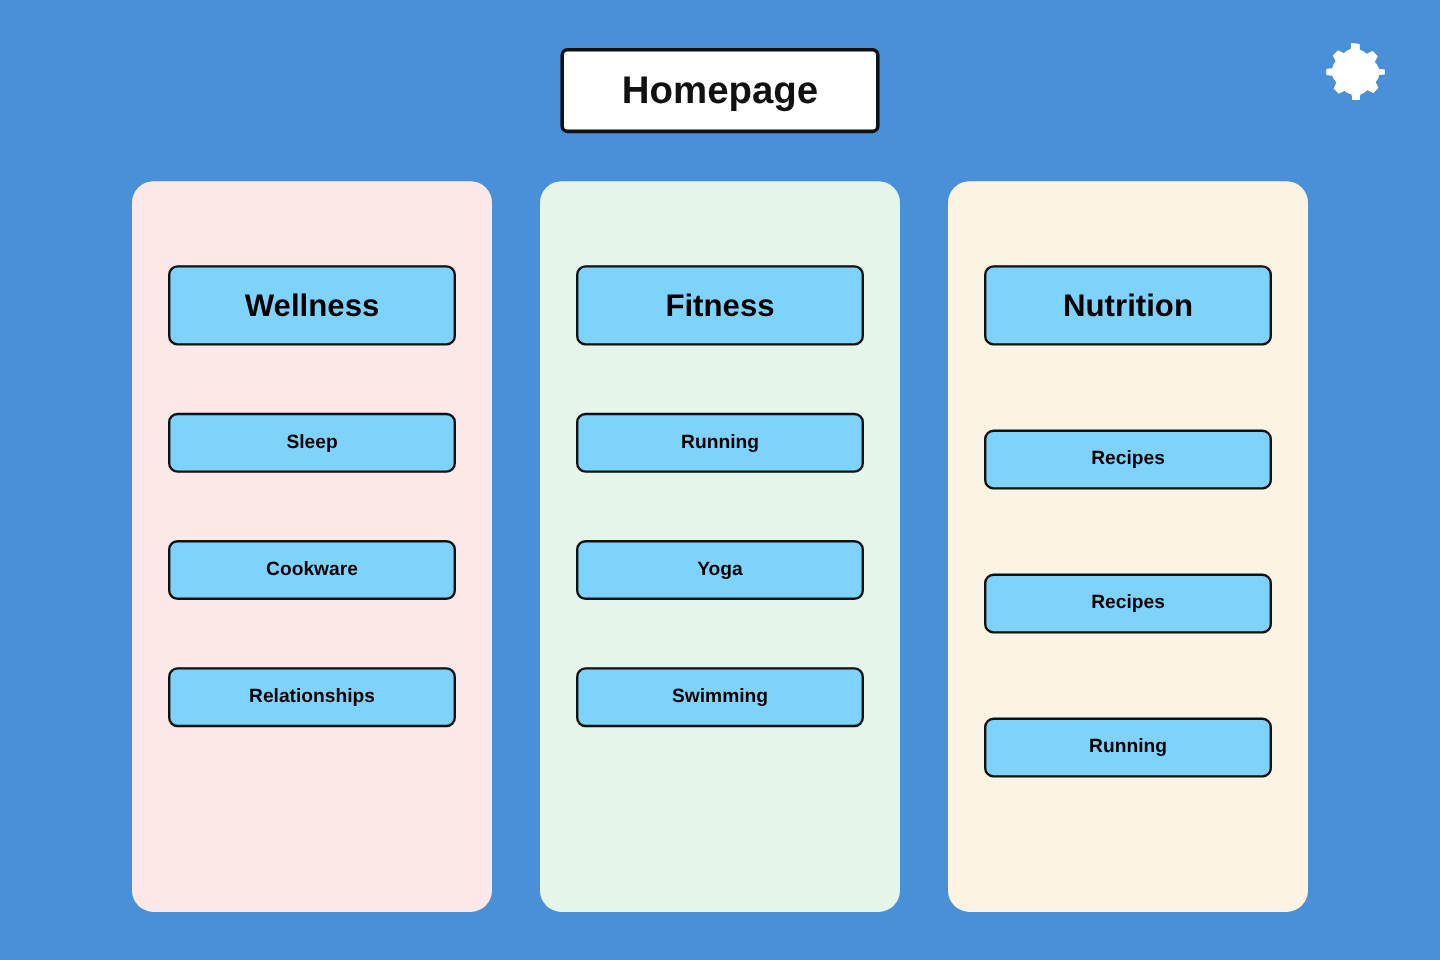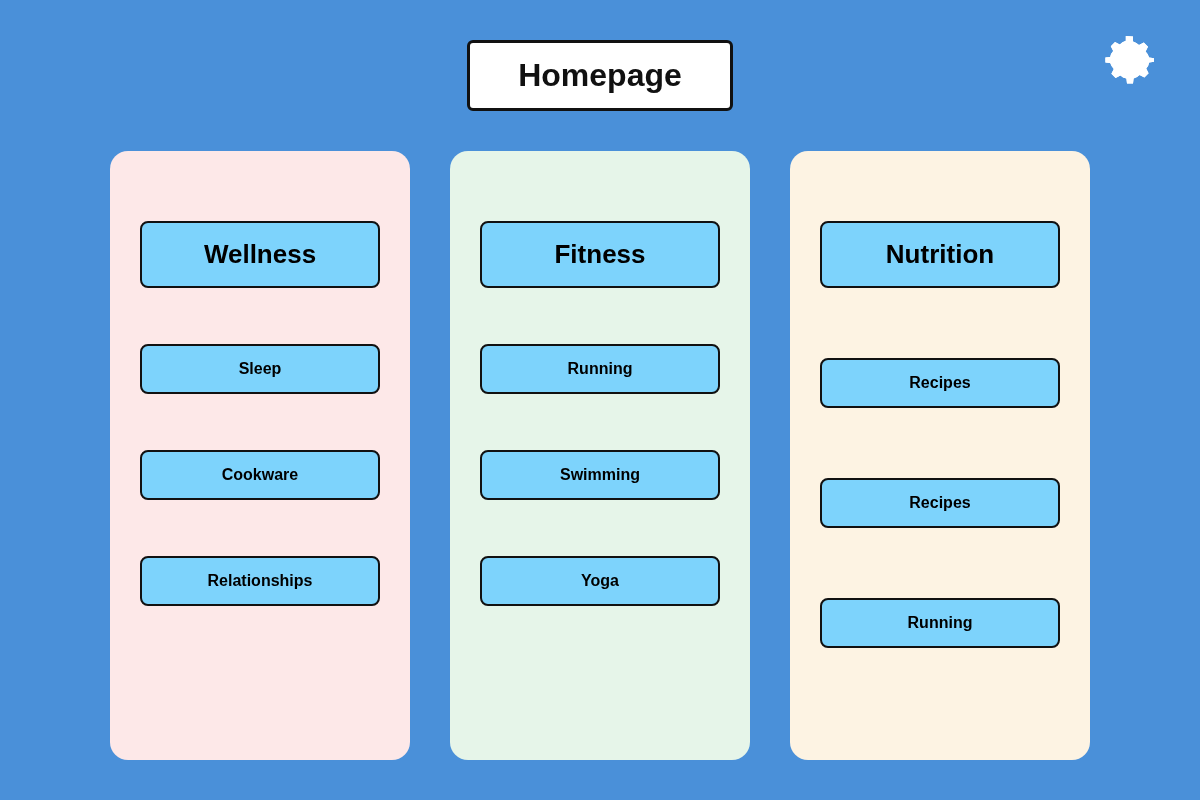--- a/index.html
+++ b/index.html
@@ -142,24 +142,24 @@
     </div>
 
     <div class="column column-fitness">
       <div class="item-box header-box">
         <span>Fitness</span>
       </div>
       <div class="item-box sub-box">
         <span>Running</span>
       </div>
       <div class="item-box sub-box">
-        <span>Swimming</span>
+        <span>Yoga</span>
       </div>
       <div class="item-box sub-box">
-        <span>Yoga</span>
+        <span>Swimming</span>
       </div>
     </div>
 
     <div class="column column-nutrition">
       <div class="item-box header-box">
         <span>Nutrition</span>
       </div>
       <div class="item-box sub-box">
         <span>Recipes</span>
       </div>

